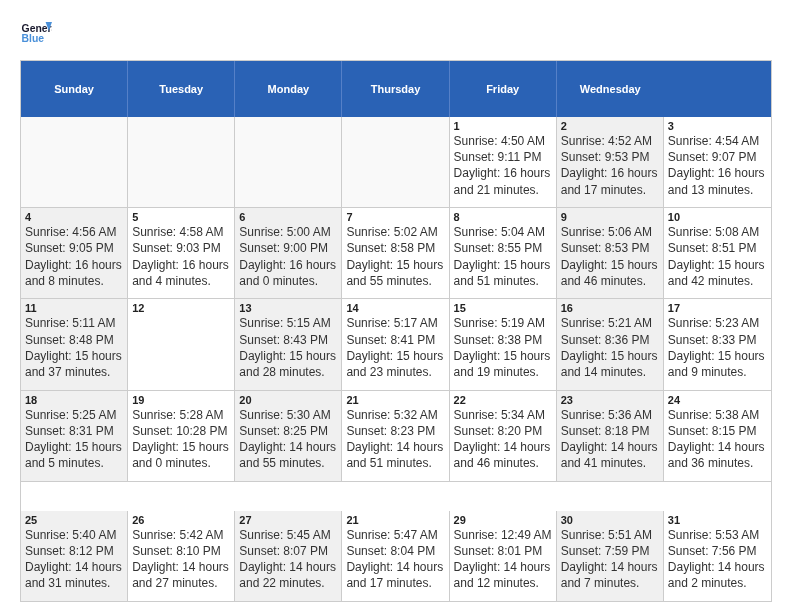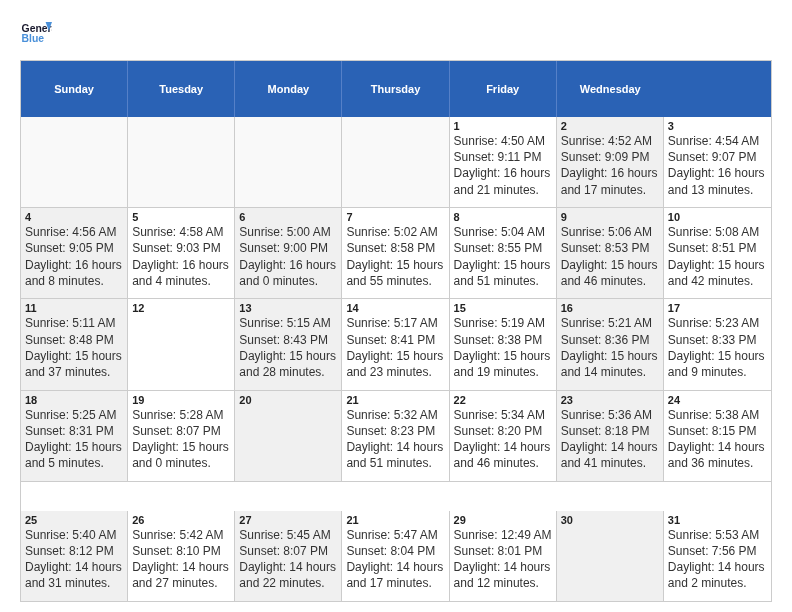--- a/index.html
+++ b/index.html
@@ -136,21 +136,21 @@
           <div class="cal-cell">
             <div class="day-num">1</div>
             <div class="cell-text">Sunrise: 4:50 AM
 Sunset: 9:11 PM
 Daylight: 16 hours
 and 21 minutes.</div>
           </div>
           <div class="cal-cell shaded">
             <div class="day-num">2</div>
             <div class="cell-text">Sunrise: 4:52 AM
-Sunset: 9:09 PM
+Sunset: 9:53 PM
 Daylight: 16 hours
 and 17 minutes.</div>
           </div>
           <div class="cal-cell">
             <div class="day-num">3</div>
             <div class="cell-text">Sunrise: 4:54 AM
 Sunset: 9:07 PM
 Daylight: 16 hours
 and 13 minutes.</div>
           </div>
@@ -257,26 +257,30 @@
           <div class="cal-cell shaded">
             <div class="day-num">18</div>
             <div class="cell-text">Sunrise: 5:25 AM
 Sunset: 8:31 PM
 Daylight: 15 hours
 and 5 minutes.</div>
           </div>
           <div class="cal-cell">
             <div class="day-num">19</div>
             <div class="cell-text">Sunrise: 5:28 AM
-Sunset: 8:07 PM
+Sunset: 10:28 PM
 Daylight: 15 hours
 and 0 minutes.</div>
           </div>
           <div class="cal-cell shaded">
             <div class="day-num">20</div>
+            <div class="cell-text">Sunrise: 5:30 AM
+Sunset: 8:25 PM
+Daylight: 14 hours
+and 55 minutes.</div>
           </div>
           <div class="cal-cell">
             <div class="day-num">21</div>
             <div class="cell-text">Sunrise: 5:32 AM
 Sunset: 8:23 PM
 Daylight: 14 hours
 and 51 minutes.</div>
           </div>
           <div class="cal-cell">
             <div class="day-num">22</div>
@@ -331,20 +335,24 @@
           </div>
           <div class="cal-cell">
             <div class="day-num">29</div>
             <div class="cell-text">Sunrise: 12:49 AM
 Sunset: 8:01 PM
 Daylight: 14 hours
 and 12 minutes.</div>
           </div>
           <div class="cal-cell shaded">
             <div class="day-num">30</div>
+            <div class="cell-text">Sunrise: 5:51 AM
+Sunset: 7:59 PM
+Daylight: 14 hours
+and 7 minutes.</div>
           </div>
           <div class="cal-cell">
             <div class="day-num">31</div>
             <div class="cell-text">Sunrise: 5:53 AM
 Sunset: 7:56 PM
 Daylight: 14 hours
 and 2 minutes.</div>
           </div>
         </div>
       </div>

